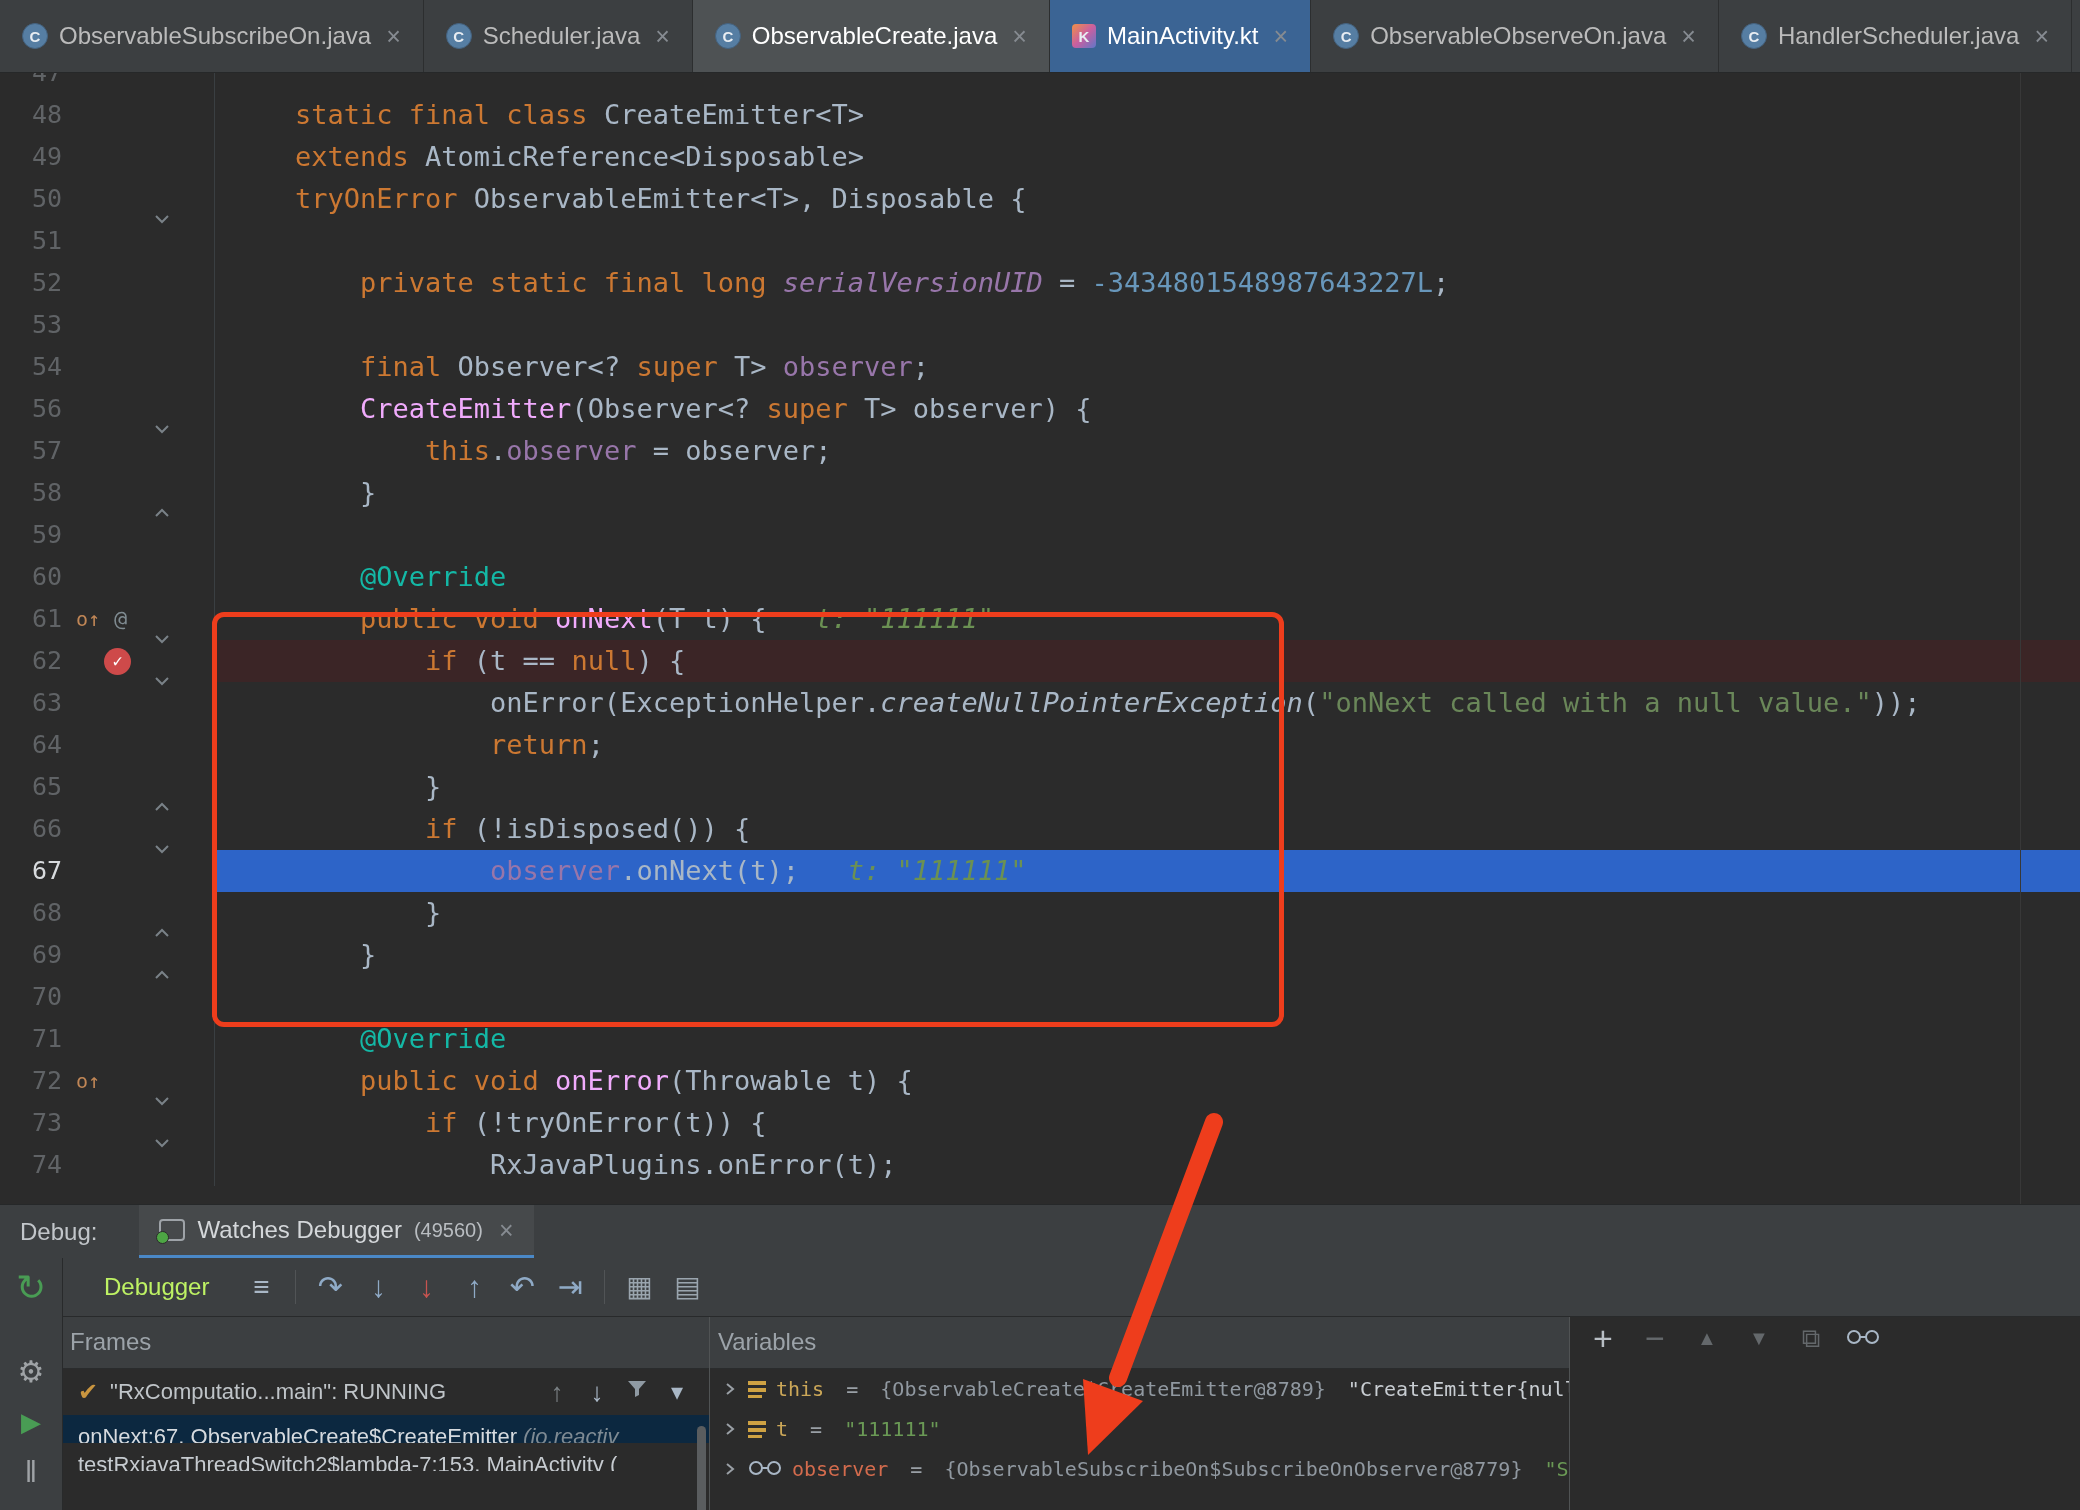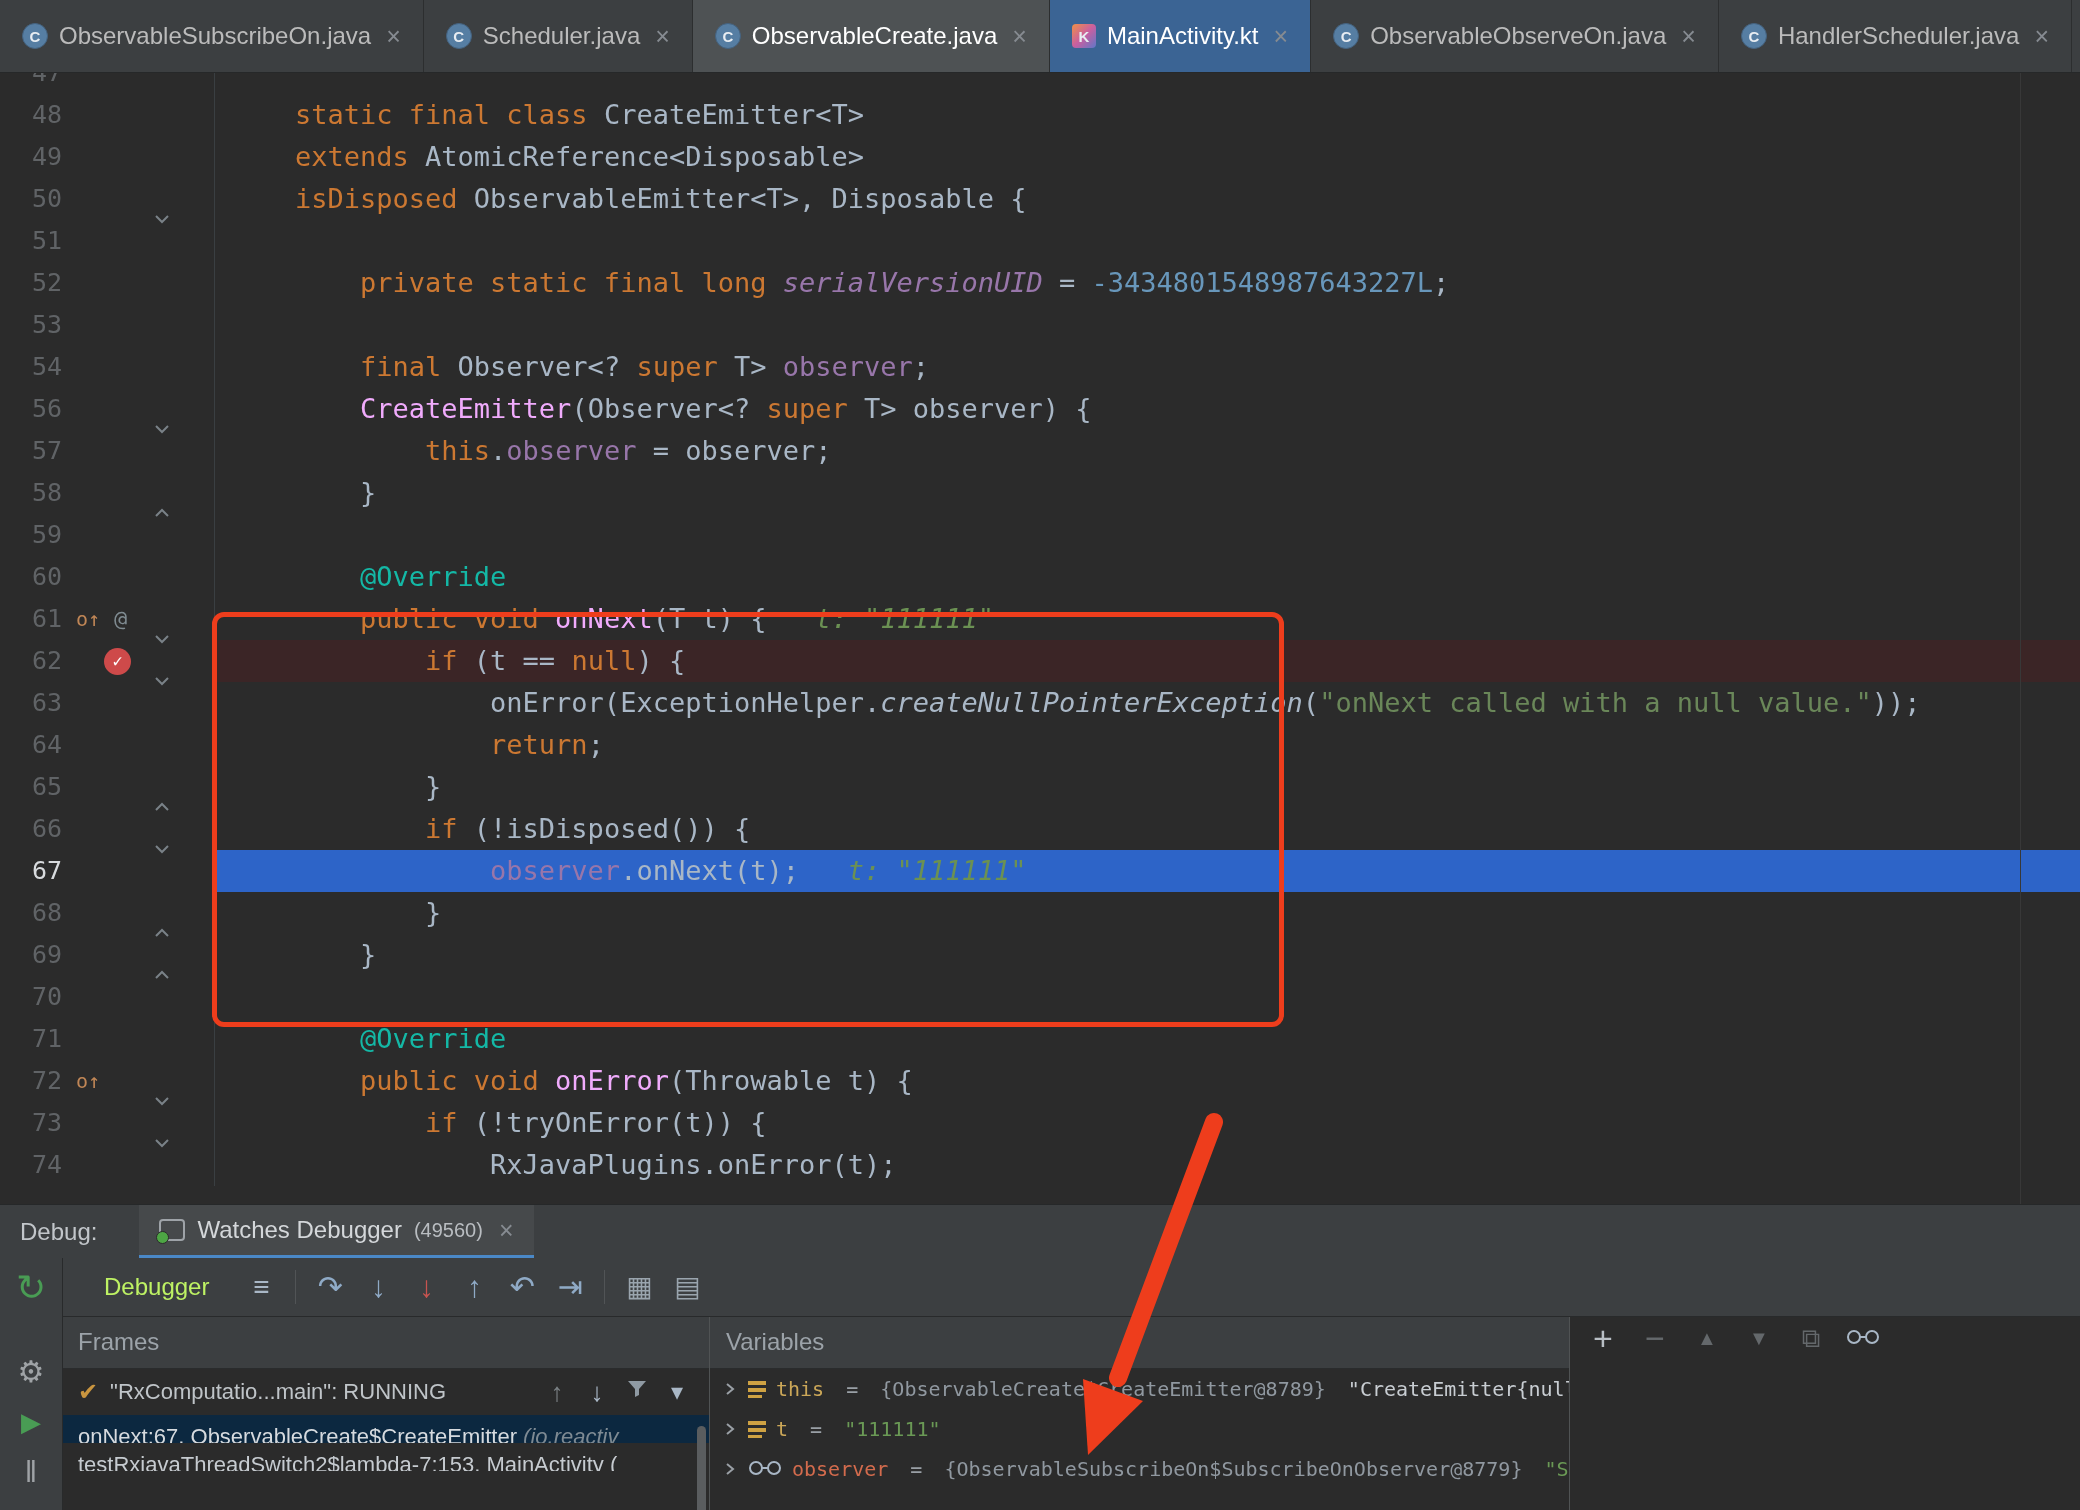--- a/index.html
+++ b/index.html
@@ -67,21 +67,21 @@
   .leftstrip{position:absolute;top:1258px;left:0;width:62px;bottom:0;background:#3C3F41;
     border-right:1px solid #282A2B;z-index:5}
   .leftstrip .tico{position:absolute;left:7px}
   
   .panels{position:absolute;top:1316px;left:62px;right:0;bottom:0;display:flex;background:#2B2B2B;z-index:4}
   .panel{position:relative;box-sizing:border-box;overflow:hidden}
   .panel.frames{width:648px;border-right:1px solid #505354}
   .panel.vars{width:860px;border-right:1px solid #505354}
   .panel.watches{flex:1}
   .panel-header{height:52px;line-height:52px;background:#3C3F41;border-bottom:1px solid #2A2C2D;
-    padding-left:16px;color:#9CA3A9;font-size:24px}
+    padding-left:8px;color:#9CA3A9;font-size:24px}
   .thread-row{height:46px;display:flex;align-items:center;gap:12px;padding:0 12px 0 16px;color:#BFC4C8;font-size:22px}
   .thread-row .spacer{flex:1}
   .thread-check{color:#C9953F;font-size:24px}
   .mini-ico{width:40px;display:flex;align-items:center;justify-content:center}
   .frame-row{height:28px;line-height:44px;padding-left:16px;font-size:22px;color:#C6CBD0;white-space:pre;overflow:hidden}
   .frame-row.selected{background:#0C2840;color:#D6DADE}
   .frame-row .pkg{font-style:italic;color:#7E8A93}
   .fscroll{position:absolute;right:3px;top:110px;width:9px;height:88px;background:#5A5D5F;border-radius:5px}
   .var-row{height:40px;display:flex;align-items:center;padding-left:12px;gap:10px;
     font-family:"DejaVu Sans Mono",monospace;font-size:20px;white-space:pre;overflow:hidden}
@@ -140,21 +140,21 @@
     <div class="tab"></div>
   </div>
 
 <div class="editor">
   <div class="code-rows">
       <div class="code-row"><div class="gutter"><div class="lnum">47</div><div class="gicons"></div></div><div class="codetext"></div></div>
       <div class="code-row"><div class="gutter"><div class="lnum">48</div><div class="gicons"></div></div><div class="codetext"><span class="c-kw">    static final class </span><span class="c-pl">CreateEmitter&lt;T&gt;</span></div></div>
       <div class="code-row"><div class="gutter"><div class="lnum">49</div><div class="gicons"></div></div><div class="codetext"><span class="c-kw">    extends </span><span class="c-pl">AtomicReference&lt;Disposable&gt;</span></div></div>
       <div class="code-row"><div class="gutter"><div class="lnum">50</div><div class="gicons"><span class="g-fold"><svg width="16" height="10" viewBox="0 0 16 10">
                 <polyline points="2,2 8,8 14,2" fill="none" stroke="#7A8288" stroke-width="2"></polyline>
-              </svg></span></div></div><div class="codetext"><span class="c-kw">    isDisposed </span><span class="c-pl">ObservableEmitter&lt;T&gt;, Disposable {</span></div></div>
+              </svg></span></div></div><div class="codetext"><span class="c-kw">    tryOnError </span><span class="c-pl">ObservableEmitter&lt;T&gt;, Disposable {</span></div></div>
       <div class="code-row"><div class="gutter"><div class="lnum">51</div><div class="gicons"></div></div><div class="codetext"></div></div>
       <div class="code-row"><div class="gutter"><div class="lnum">52</div><div class="gicons"></div></div><div class="codetext"><span class="c-kw">        private static final long </span><span class="c-fld">serialVersionUID</span><span class="c-pl"> = </span><span class="c-num">-3434801548987643227L</span><span class="c-pl">;</span></div></div>
       <div class="code-row"><div class="gutter"><div class="lnum">53</div><div class="gicons"></div></div><div class="codetext"></div></div>
       <div class="code-row"><div class="gutter"><div class="lnum">54</div><div class="gicons"></div></div><div class="codetext"><span class="c-kw">        final </span><span class="c-pl">Observer&lt;? </span><span class="c-kw">super</span><span class="c-pl"> T&gt; </span><span class="c-fldr">observer</span><span class="c-pl">;</span></div></div>
       <div class="code-row"><div class="gutter"><div class="lnum">56</div><div class="gicons"><span class="g-fold"><svg width="16" height="10" viewBox="0 0 16 10">
                 <polyline points="2,2 8,8 14,2" fill="none" stroke="#7A8288" stroke-width="2"></polyline>
               </svg></span></div></div><div class="codetext"><span class="c-mth">        CreateEmitter</span><span class="c-pl">(Observer&lt;? </span><span class="c-kw">super</span><span class="c-pl"> T&gt; observer) {</span></div></div>
       <div class="code-row"><div class="gutter"><div class="lnum">57</div><div class="gicons"></div></div><div class="codetext"><span class="c-kw">            this</span><span class="c-pl">.</span><span class="c-fldr">observer</span><span class="c-pl"> = observer;</span></div></div>
       <div class="code-row"><div class="gutter"><div class="lnum">58</div><div class="gicons"><span class="g-fold"><svg width="16" height="10" viewBox="0 0 16 10">
                 <polyline points="2,8 8,2 14,8" fill="none" stroke="#7A8288" stroke-width="2"></polyline>

